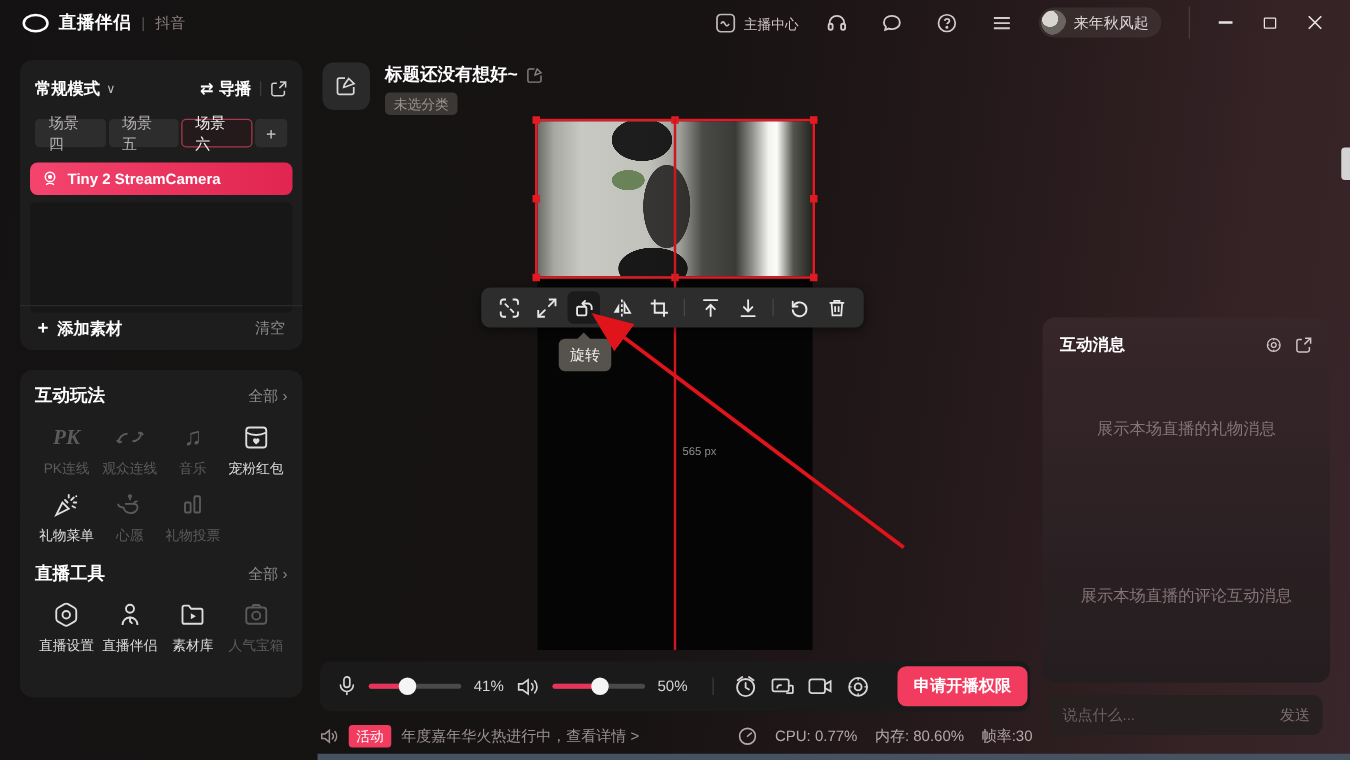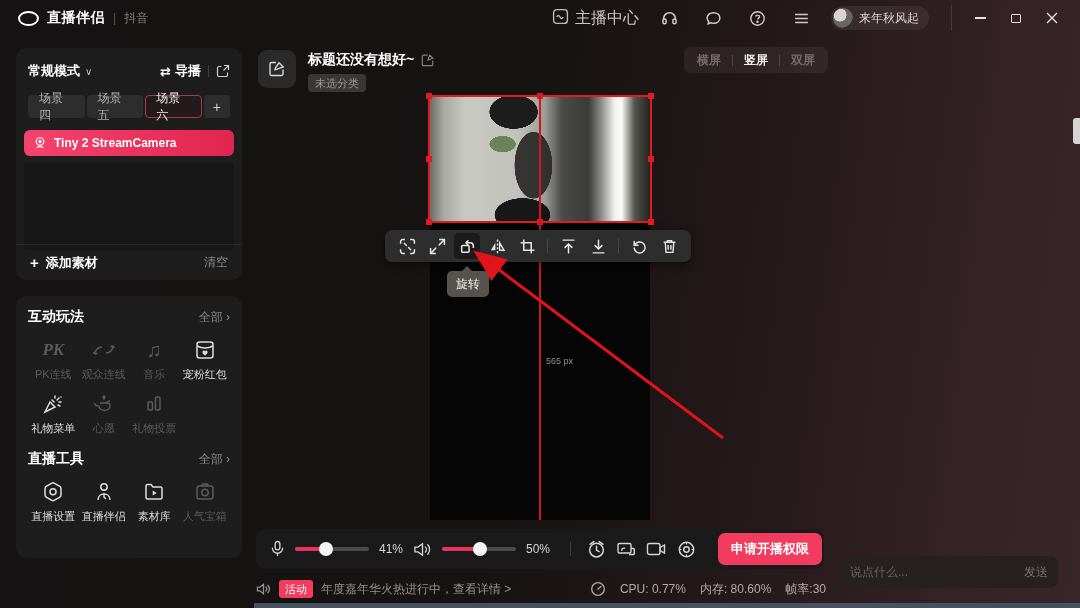--- a/index.html
+++ b/index.html
@@ -11,21 +11,21 @@
   }
   svg { display:block; }
 
   
   .titlebar { position:absolute; left:0; top:0; width:1080px; height:36px; display:flex; align-items:center; }
   .logo-oval { width:21px; height:15px; border:2.5px solid #fff; border-radius:50%; margin-left:18px; }
   .app-name { font-size:14px; font-weight:bold; margin-left:8px; letter-spacing:.5px; }
   .tb-sep { color:#5c5254; margin:0 8px; font-size:12px; }
   .brand { font-size:12px; color:#8a7d7f; }
   .tb-right { position:absolute; right:0; top:0; height:36px; display:flex; align-items:center; gap:16px; padding-right:14px; }
-  .anchor-center { display:flex; align-items:flex-start; gap:6px; font-size:16px; color:#cfc6c8; cursor:default;margin-left:30px; }
+  .anchor-center { display:flex; align-items:flex-end; gap:6px; font-size:11px; color:#cfc6c8; cursor:default;margin-left:30px; }
   .tb-ic { width:17px; height:17px; opacity:.92; }
   .avatar-pill { display:flex; align-items:center; gap:6px; background:rgba(255,255,255,.07); border-radius:12px; padding:2px 10px 2px 2px; }
   .avatar { width:20px; height:20px; border-radius:50%; background:radial-gradient(circle at 35% 35%,#d8d4cf 0 35%,#6b6561 36% 70%,#3a3634 71%); }
   .avatar-name { font-size:12px; color:#ded6d8; }
   .winbtns { display:flex; align-items:center; gap:8px; margin-left:6px; border-left:1px solid rgba(255,255,255,.12); padding-left:14px; }
   .winbtn { width:28px; height:26px; display:flex; align-items:center; justify-content:center; }
   .min-glyph { width:11px; height:1.5px; background:#e8e2e3; }
   .max-glyph { width:10px; height:9px; border:1.4px solid #e8e2e3; border-radius:1px; }
 
   
@@ -346,27 +346,20 @@
   </div>
   <div class="stage-title">
     <span>标题还没有想好~</span>
     <svg class="title-edit-ic" width="14" height="14" viewBox="0 0 16 16" fill="none" stroke="#bdbdbd" stroke-width="1.3">
         <path d="M13.5 8.5V13A1.5 1.5 0 0 1 12 14.5H3A1.5 1.5 0 0 1 1.5 13V4A1.5 1.5 0 0 1 3 2.5h4.5"></path>
         <path d="M10 2.5 13.5 6 8 8l.5-2z"></path>
       </svg>
   </div>
   <div class="cat-badge">未选分类</div>
 
-  <div class="seg">
-    <span class="seg-item">横屏</span>
-    <div class="seg-div"></div>
-    <span class="seg-item active">竖屏</span>
-    <div class="seg-div"></div>
-    <span class="seg-item">双屏</span>
-  </div>
 
   <div class="canvas"></div>
   <div class="guide-vline"></div>
   <span class="guide-label">565 px</span>
 
   <div class="preview">
     <div class="handle" style="left:-4px;top:-4px"></div>
     <div class="handle" style="left:107px;top:-4px"></div>
     <div class="handle" style="right:-4px;top:-4px"></div>
     <div class="handle" style="left:-4px;top:59px"></div>
@@ -505,20 +498,38 @@
           <circle cx="8" cy="8" r="6.3"></circle>
           <path d="M8 8l3-2.5" stroke-linecap="round"></path>
         </svg>
       <span>CPU: 0.77%</span>
       <span>内存: 80.60%</span>
       <span>帧率:30</span>
     </div>
   </div>
 
 
+  <div class="rcard rcard-msgs">
+    <div class="rhead">
+      <span class="rtitle">互动消息</span>
+      <div class="rhead-ics">
+        <svg width="14" height="14" viewBox="0 0 16 16" fill="none" stroke="currentColor" stroke-width="1.2">
+            <circle cx="8" cy="8" r="5.8"></circle>
+            <circle cx="8" cy="8" r="2.2"></circle>
+            <path d="M8 2.2v1.6M8 12.2v1.6M2.2 8h1.6M12.2 8h1.6" stroke-width="1"></path>
+          </svg>
+        <svg width="14" height="14" viewBox="0 0 14 14" fill="none" stroke="currentColor" stroke-width="1.2">
+            <path d="M5.5 2.5H3a1.5 1.5 0 0 0-1.5 1.5v7A1.5 1.5 0 0 0 3 12.5h7A1.5 1.5 0 0 0 11.5 11V8.5"></path>
+            <path d="M8 1.5h4.5V6M12.2 1.8 7.5 6.5"></path>
+          </svg>
+      </div>
+    </div>
+    <div class="rplaceholder" style="top:80px">展示本场直播的礼物消息</div>
+    <div class="rplaceholder" style="top:214px">展示本场直播的评论互动消息</div>
+  </div>
 
   <div class="chatbar">
     <input class="chat-input" placeholder="说点什么..." style="">
     <span class="send-btn">发送</span>
   </div>
 
   <div class="edge-tab"></div>
   <div class="bottom-strip"></div>
 </div>
 

